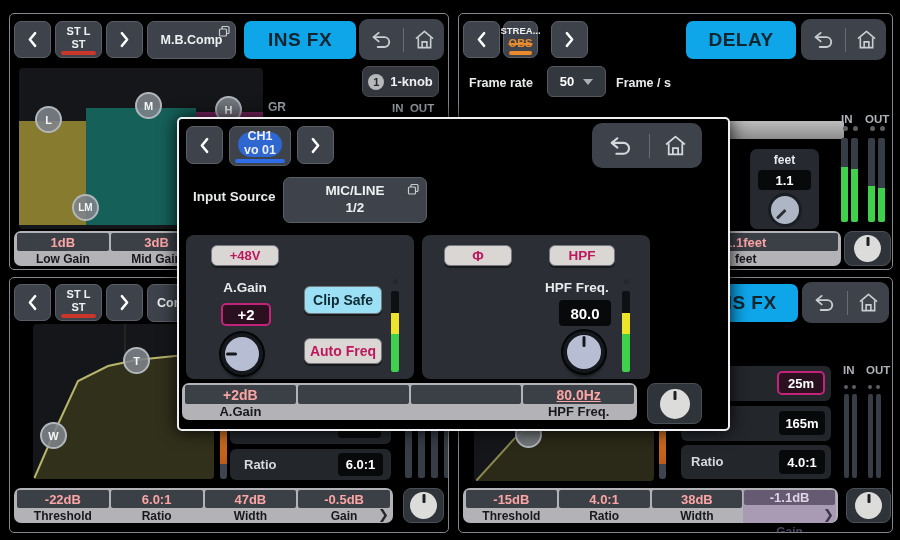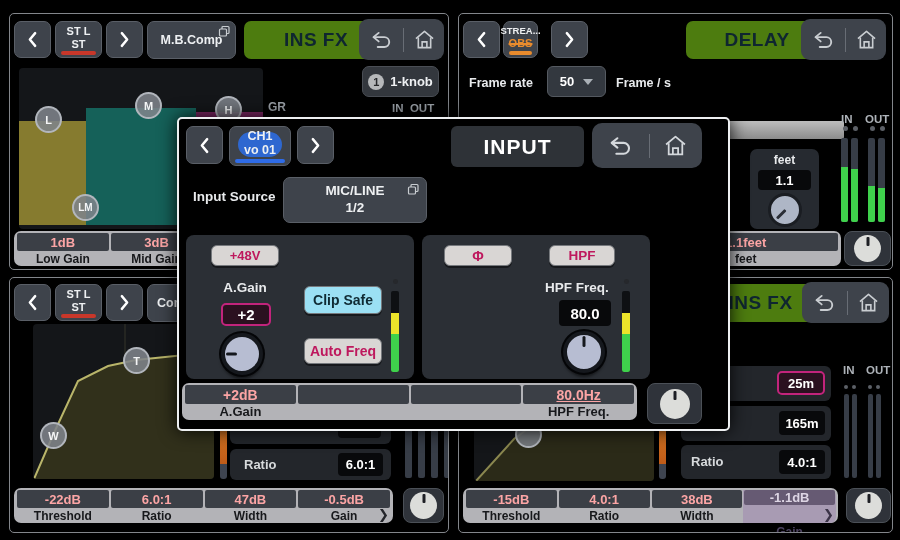--- a/index.html
+++ b/index.html
@@ -8,22 +8,22 @@
   .panel{position:absolute;background:#000;border:1px solid #83868b;border-radius:5px;overflow:hidden;}
   .popup{position:absolute;background:#000;border:2px solid #edeff1;border-radius:5px;z-index:10;overflow:hidden;
          box-shadow:0 0 18px rgba(0,0,0,.9);}
   .abs{position:absolute;}
   .hbtn{position:absolute;background:#3e434b;border:1px solid #5a5f67;border-radius:7px;color:#eef0f2;
         display:flex;align-items:center;justify-content:center;font-weight:700;font-size:12.5px;box-sizing:border-box;}
   .chan{flex-direction:column;line-height:1.1;font-size:11px;padding-bottom:4px;}
   .chan span{position:relative;z-index:1;}
   .ul{position:absolute;left:5px;right:5px;bottom:2px;height:4px;border-radius:2px;z-index:0;}
   .bluechan::before{content:"";position:absolute;left:8px;top:5px;width:44px;height:25px;background:#2d6adb;border-radius:13px;opacity:.92;}
-  .titlebox{position:absolute;background:#4d7c0f;color:#0f2630;font-weight:700;font-size:19px;letter-spacing:.5px;
-        display:flex;align-items:center;justify-content:center;border-radius:7px;padding-left:16px;}
+  .titlebox{position:absolute;background:#0ea5e9;color:#0f2630;font-weight:700;font-size:19px;letter-spacing:.5px;
+        display:flex;align-items:center;justify-content:center;border-radius:7px;}
   .titledark{position:absolute;background:#2e3237;color:#fff;font-weight:700;font-size:21px;letter-spacing:1px;
         display:flex;align-items:center;justify-content:center;border-radius:6px;}
   .navbox{position:absolute;background:#3e434b;border-radius:9px;display:flex;align-items:center;justify-content:space-evenly;}
   .navdiv{width:1px;height:24px;background:#686d75;}
   .graph{position:absolute;background:#141619;border-radius:4px;overflow:hidden;}
   .band{position:absolute;}
   .bknob{position:absolute;width:27px;height:27px;border-radius:50%;background:rgba(126,131,138,.88);
         border:2px solid rgba(184,189,195,.9);color:#f4f5f6;font-weight:700;font-size:11px;
         display:flex;align-items:center;justify-content:center;box-sizing:border-box;}
   .lab{position:absolute;color:#9ba1a8;font-weight:700;}
@@ -418,23 +418,20 @@
     <div class="hbtn chan bluechan" style="left:50px;top:7px;width:62px;height:40px;font-size:12.5px;">
       <span>CH1</span>
       <span>vo 01</span>
       <div class="ul" style="background:#2f6ce8;"></div>
     </div>
     <div class="hbtn" style="left:118px;top:7px;width:37px;height:38px;">
       <svg width="11" height="17" viewBox="0 0 10 16">
           <path d="M2.5 2 L7.5 8 L2.5 14" stroke="#fff" stroke-width="2.3" fill="none" stroke-linecap="round" stroke-linejoin="round"></path>
         </svg>
     </div>
-    <div class="titledark" style="left:272px;top:7px;width:133px;height:41px;">
-      <span>INPUT</span>
-    </div>
     <div class="navbox" style="left:413px;top:4px;width:110px;height:45px;border-radius:10px;">
       <svg width="27" height="19" viewBox="0 0 26 18">
           <path d="M10 2 L4.5 6.5 L10 11" stroke="#d4d8dc" stroke-width="2" fill="none" stroke-linecap="round" stroke-linejoin="round"></path>
           <path d="M5 6.5 H16 a5.2 5.2 0 0 1 0 10.4 H9" stroke="#d4d8dc" stroke-width="2" fill="none" stroke-linecap="round"></path>
         </svg>
       <div class="navdiv"></div>
       <svg width="23" height="21" viewBox="0 0 22 20">
           <path d="M2 9 L11 1.5 L20 9" stroke="#d4d8dc" stroke-width="1.7" fill="none" stroke-linejoin="round"></path>
           <path d="M4.5 7.8 V18.5 H17.5 V7.8" stroke="#d4d8dc" stroke-width="1.7" fill="none"></path>
           <path d="M8.5 18.5 V12.5 H13.5 V18.5" stroke="#d4d8dc" stroke-width="1.7" fill="none"></path>

